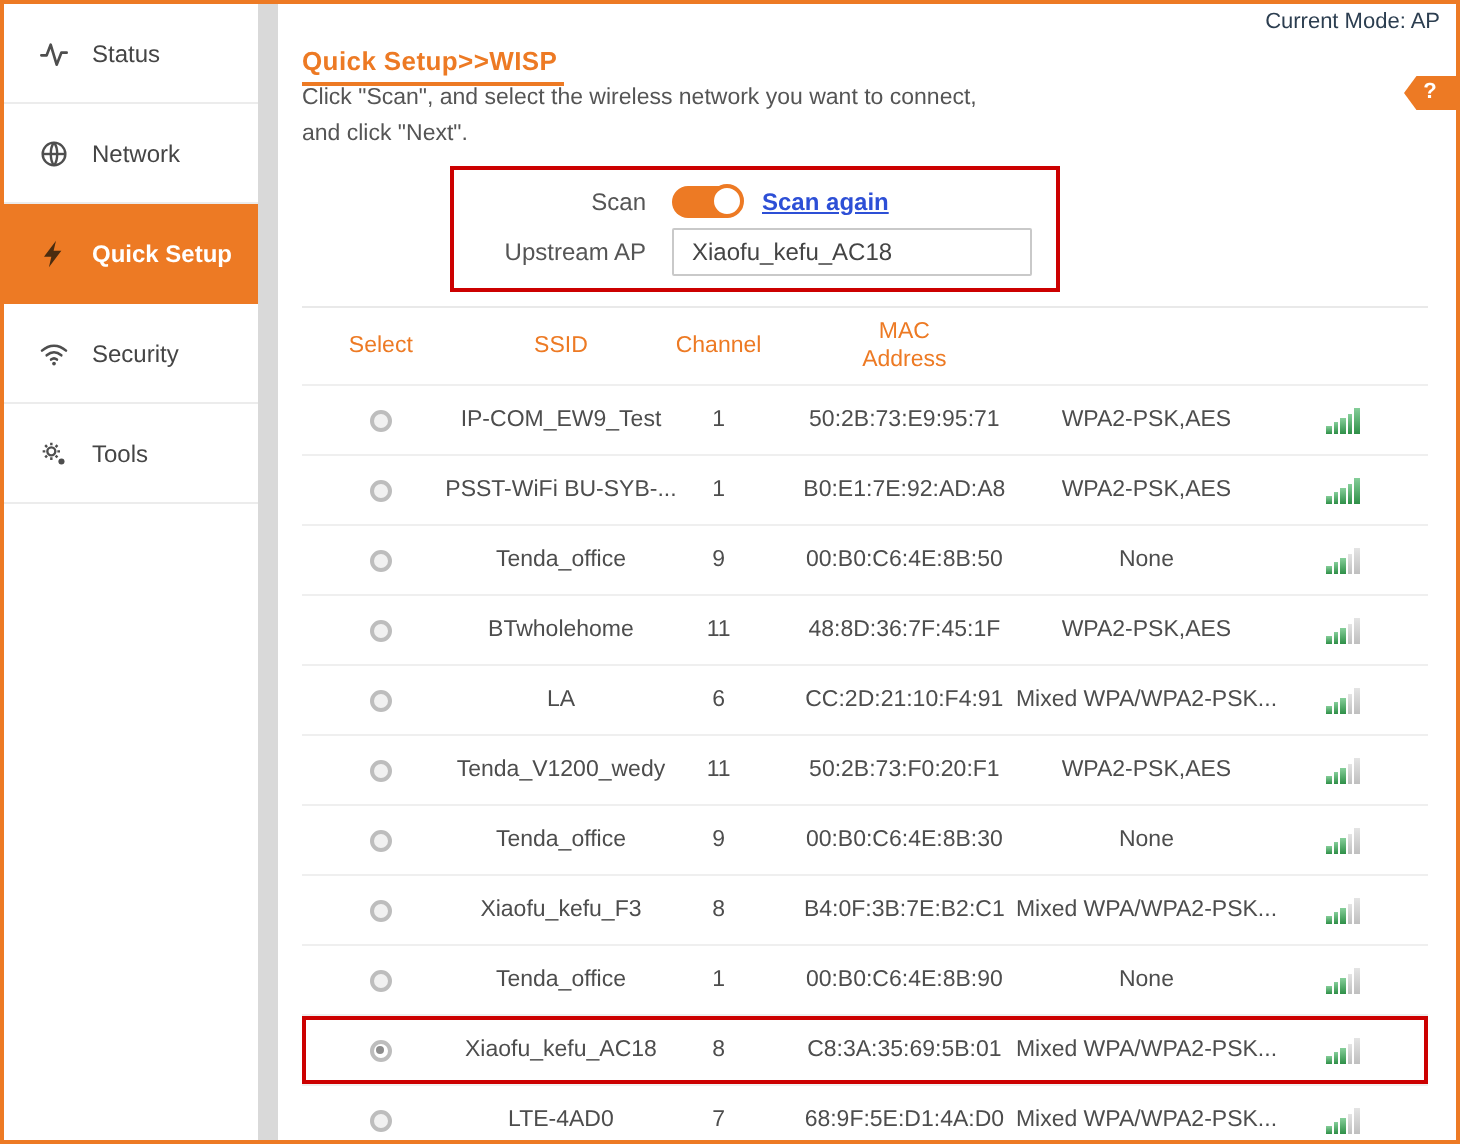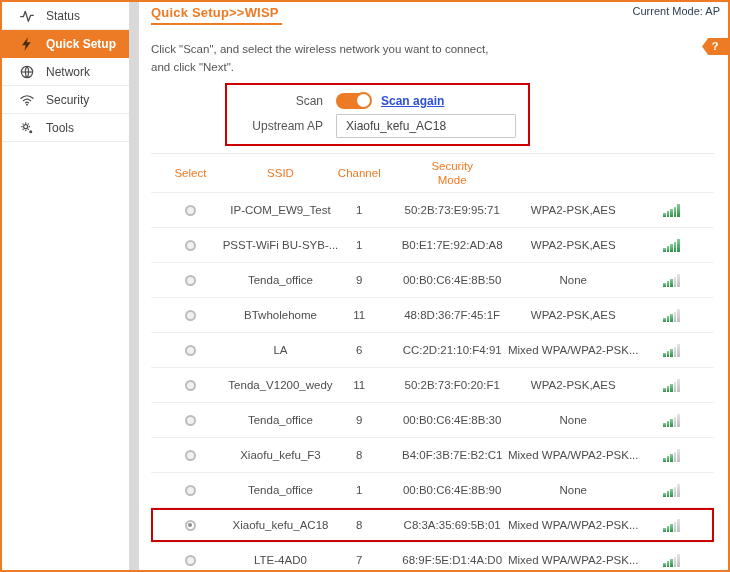--- a/index.html
+++ b/index.html
@@ -7,38 +7,38 @@
   body { font-family:"Liberation Sans","DejaVu Sans",sans-serif; }
 
   .page {
     position:relative; width:730px; height:572px; background:#fff;
     border:2px solid var(--accent); overflow:hidden; display:flex;
   }
 
   
   .sidebar { flex:0 0 127px; width:127px; background:#fff; }
   .side-item {
-    height:28px; display:flex; align-items:center; gap:11px;
+    height:50px; display:flex; align-items:center; gap:11px;
     padding-left:17px; border-bottom:1px solid #ececec; cursor:pointer;
   }
   .side-item .icon { width:16px; height:16px; color:#4e4e4e; flex:0 0 16px; }
   .side-item .icon svg { width:16px; height:16px; display:block; }
   .side-item .lbl { font-size:12px; color:#454545; }
   .side-item.active { background:var(--accent); border-bottom:1px solid var(--accent); }
   .side-item.active .lbl { color:#fff; font-weight:700; }
   .side-item.active .icon { color:#4a2c10; }
 
   .scroll-strip { flex:0 0 10px; width:10px; background:#d9d9d9; }
 
   
   .content { flex:1; position:relative; padding-left:12px; background:#fff; }
 
   .topbar { height:34px; position:relative; }
   .breadcrumb {
-    position:absolute; left:0; top:3px; color:var(--accent);
+    position:absolute; left:0; top:21px; color:var(--accent);
     font-size:13px; font-weight:600; letter-spacing:.2px;
     border-bottom:2px solid var(--accent); padding:0 3px 3px 0;
   }
   .current-mode { position:absolute; right:8px; top:3px; font-size:11px; color:var(--mode-text); }
 
   .help-tag {
     position:absolute; right:0; top:36px; width:26px; height:17px;
     background:var(--accent); color:#fff; font-size:11px; font-weight:700;
     text-align:center; line-height:17px; cursor:pointer;
     clip-path:polygon(0 50%,24% 0,100% 0,100% 100%,24% 100%);
@@ -102,38 +102,38 @@
 
   <aside class="sidebar" id="sidebar">
       <div class="side-item">
     <span class="icon">
           <svg viewBox="0 0 24 24" fill="none" stroke="currentColor" stroke-width="2" stroke-linecap="round" stroke-linejoin="round">
             <path d="M2.5 13h4l3-8 4.5 15 3.5-9h4"></path>
           </svg>
         </span>
     <span class="lbl">Status</span>
   </div>
-      <div class="side-item active">
-    <span class="icon">
-          <svg viewBox="0 0 24 24" fill="currentColor">
-            <path d="M13.5 2 4.5 14h5.5l-1.8 8 9.3-12.5h-5.8z"></path>
-          </svg>
-        </span>
-    <span class="lbl">Quick Setup</span>
-  </div>
       <div class="side-item">
     <span class="icon">
           <svg viewBox="0 0 24 24" fill="none" stroke="currentColor" stroke-width="1.8">
             <circle cx="12" cy="12" r="8.5"></circle>
             <path d="M3.5 12h17"></path>
             <path d="M12 3.5c3.2 3.6 3.2 13.4 0 17"></path>
             <path d="M12 3.5c-3.2 3.6-3.2 13.4 0 17"></path>
           </svg>
         </span>
     <span class="lbl">Network</span>
+  </div>
+      <div class="side-item active">
+    <span class="icon">
+          <svg viewBox="0 0 24 24" fill="currentColor">
+            <path d="M13.5 2 4.5 14h5.5l-1.8 8 9.3-12.5h-5.8z"></path>
+          </svg>
+        </span>
+    <span class="lbl">Quick Setup</span>
   </div>
       <div class="side-item">
     <span class="icon">
           <svg viewBox="0 0 24 24" fill="none" stroke="currentColor" stroke-width="1.9" stroke-linecap="round">
             <path d="M3 9.5c5.5-5 12.5-5 18 0"></path>
             <path d="M6.5 13c3.5-3 7.5-3 11 0"></path>
             <path d="M9.8 16.2c1.6-1.3 2.8-1.3 4.4 0"></path>
             <circle cx="12" cy="19.2" r="1.4" fill="currentColor" stroke="none"></circle>
           </svg>
         </span>
@@ -177,21 +177,21 @@
         <label>Upstream AP</label>
         <input class="ap-input" type="text" value="Xiaofu_kefu_AC18" style="">
       </div>
     </div>
 
     <div class="table">
       <div class="thead">
         <span class="hcell">Select</span>
         <span class="hcell">SSID</span>
         <span class="hcell">Channel</span>
-        <span class="hcell">Security Mode</span>
+        <span class="hcell">MAC Address</span>
       </div>
       <div class="tbody" id="tbody">
           <div class="trow">
     <span class="radio"></span>
     <span class="cell">IP-COM_EW9_Test</span>
     <span class="cell">1</span>
     <span class="cell">50:2B:73:E9:95:71</span>
     <span class="cell">WPA2-PSK,AES</span>
     <span class="signal">
               <i class="on" style="height: 4px;"></i>

